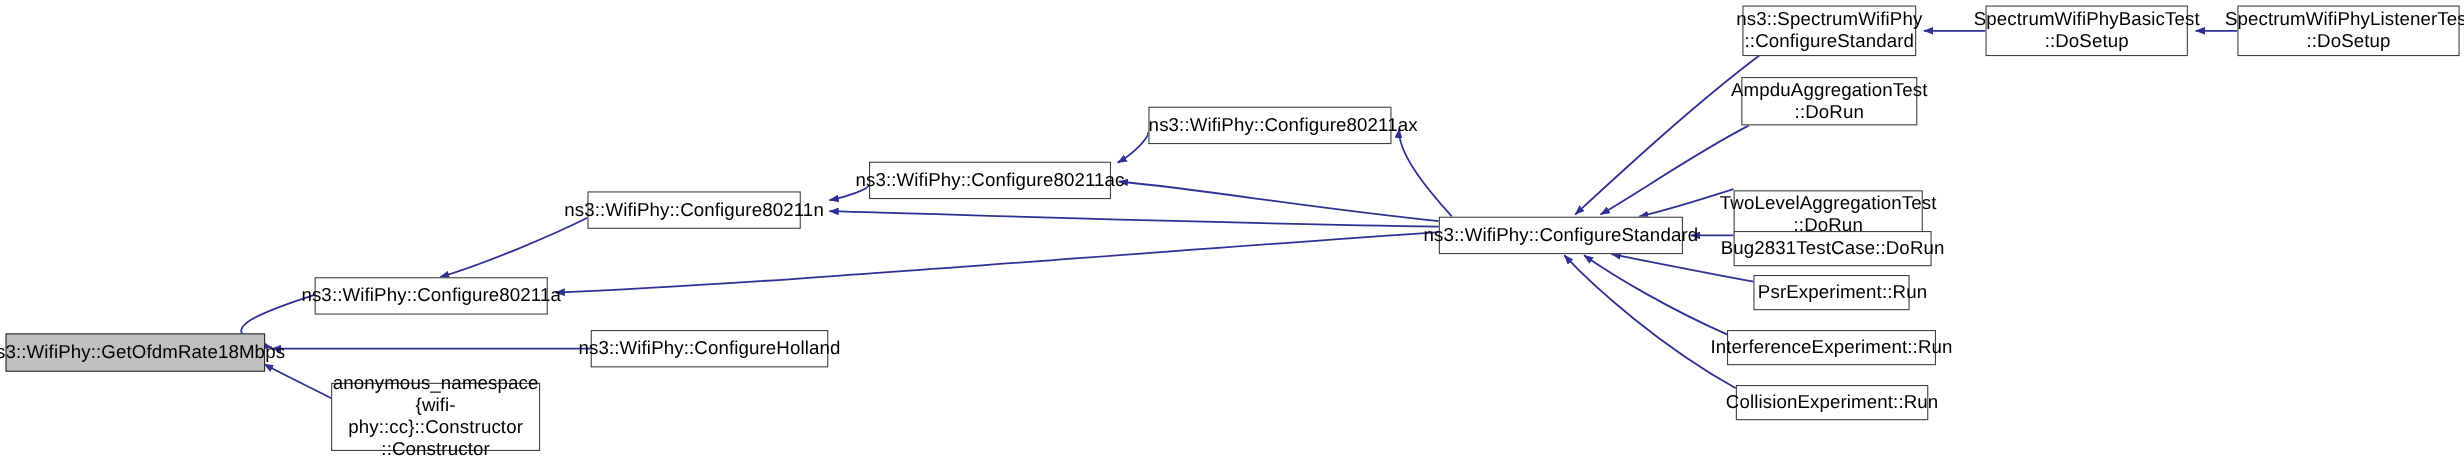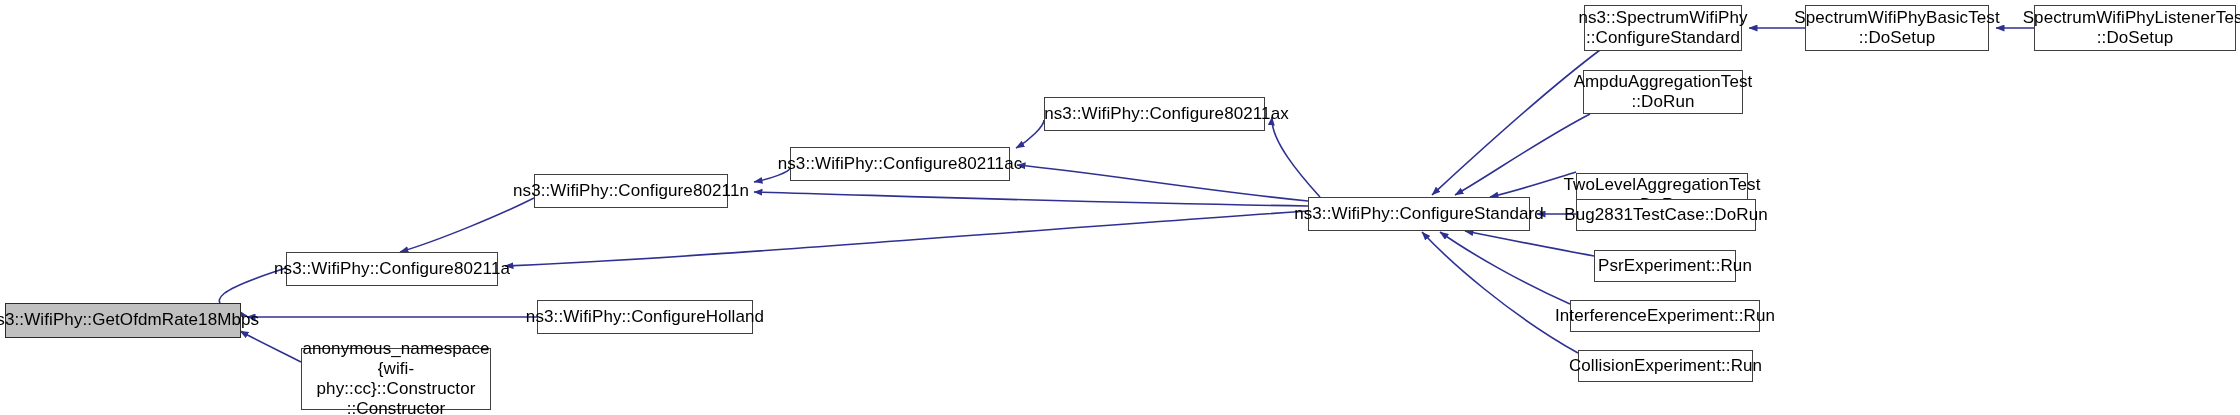--- a/index.html
+++ b/index.html
@@ -94,21 +94,21 @@
       <div class="node" style="left: 534px; top: 174px; width: 194px; height: 34px;"><span class="node-label">ns3::WifiPhy::Configure80211n</span></div>
       <div class="node" style="left: 790px; top: 147px; width: 220px; height: 34px;"><span class="node-label">ns3::WifiPhy::Configure80211ac</span></div>
       <div class="node" style="left: 1044px; top: 97px; width: 221px; height: 34px; padding-left: 24px;"><span class="node-label">ns3::WifiPhy::Configure80211ax</span></div>
       <div class="node" style="left: 1308px; top: 197px; width: 222px; height: 34px;"><span class="node-label">ns3::WifiPhy::ConfigureStandard</span></div>
       <div class="node" style="left: 1584px; top: 5px; width: 158px; height: 46px;"><span class="node-label">ns3::SpectrumWifiPhy
 ::ConfigureStandard</span></div>
       <div class="node" style="left: 1583px; top: 70px; width: 160px; height: 44px;"><span class="node-label">AmpduAggregationTest
 ::DoRun</span></div>
       <div class="node" style="left: 1576px; top: 133px; width: 172px; height: 44px; margin-top: 40px;"><span class="node-label">TwoLevelAggregationTest
 ::DoRun</span></div>
-      <div class="node" style="left: 1576px; top: 199px; width: 180px; height: 32px;"><span class="node-label">Bug2831TestCase::DoRun</span></div>
+      <div class="node" style="left: 1576px; top: 210px; width: 180px; height: 32px;"><span class="node-label">Bug2831TestCase::DoRun</span></div>
       <div class="node" style="left: 1594px; top: 250px; width: 142px; height: 32px; padding-left: 20px;"><span class="node-label">PsrExperiment::Run</span></div>
       <div class="node" style="left: 1570px; top: 300px; width: 190px; height: 32px;"><span class="node-label">InterferenceExperiment::Run</span></div>
       <div class="node" style="left: 1578px; top: 350px; width: 175px; height: 32px;"><span class="node-label">CollisionExperiment::Run</span></div>
       <div class="node" style="left: 1805px; top: 5px; width: 184px; height: 46px;"><span class="node-label">SpectrumWifiPhyBasicTest
 ::DoSetup</span></div>
       <div class="node" style="left: 2034px; top: 5px; width: 202px; height: 46px;"><span class="node-label">SpectrumWifiPhyListenerTest
 ::DoSetup</span></div>
     </div>
 </div>
 

